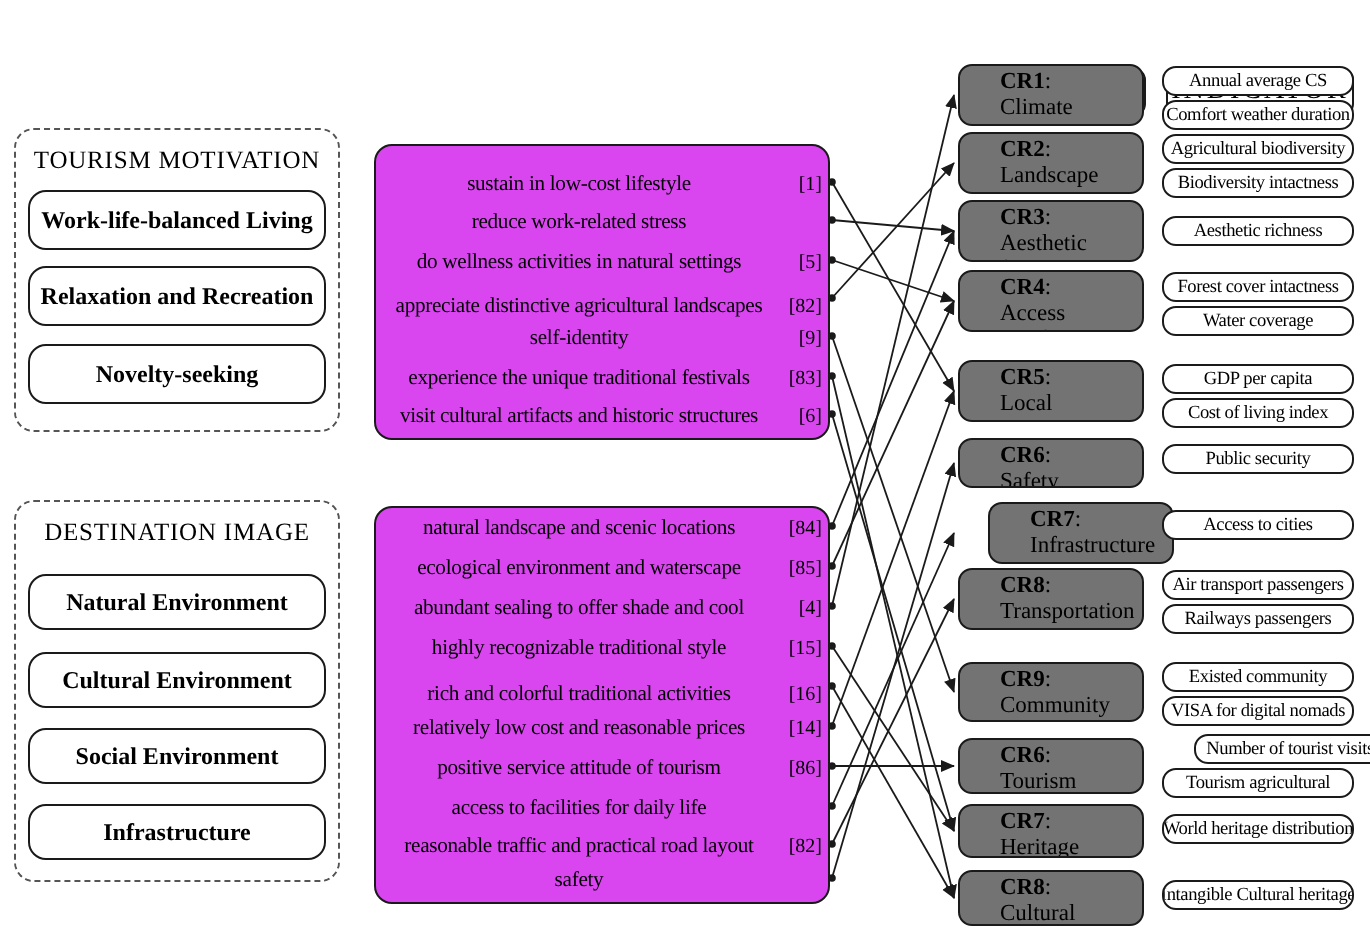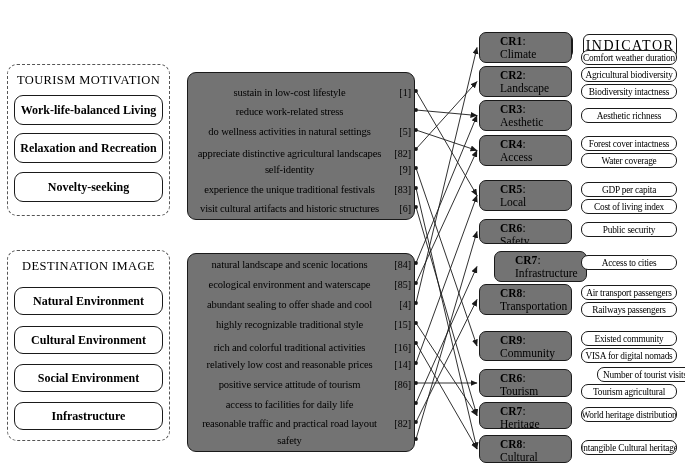--- a/index.html
+++ b/index.html
@@ -14,21 +14,21 @@
     position:absolute;left:0;right:0;top:8px;text-align:center;
     font-size:12.5px;letter-spacing:.4px;
   }
   .left-item{
     position:absolute;left:6px;right:6px;height:28px;
     border:1.3px solid #1a1a1a;border-radius:9px;background:#fff;
     display:flex;align-items:center;justify-content:center;
     font-weight:bold;font-size:12px;text-align:center;
   }
   .mid-box{
-    position:absolute;border:1.2px solid #1a1a1a;border-radius:9px;background:#737373;
+    position:absolute;border:1.2px solid #1a1a1a;border-radius:9px;background:#d946ef;
   }
   .mrow{
     position:absolute;left:5px;right:3px;height:18px;
     display:flex;align-items:center;
   }
   .mrow-text{flex:1;text-align:center;font-size:10.6px;white-space:nowrap;letter-spacing:-0.15px;}
   .mrow-ref{width:25px;text-align:right;font-size:10px;white-space:nowrap;}
   .col-header{
     position:absolute;top:4px;height:22px;border:1.3px solid #1a1a1a;border-radius:6px;
     display:flex;align-items:center;justify-content:center;
@@ -181,20 +181,21 @@
       <line x1="416" y1="383" x2="477" y2="383" stroke="#1a1a1a" stroke-width="0.9" marker-end="url(#arrow)"></line>
       <circle cx="416" cy="383" r="1.9" fill="#1a1a1a"></circle>
       <line x1="416" y1="403" x2="477" y2="266.5" stroke="#1a1a1a" stroke-width="0.9" marker-end="url(#arrow)"></line>
       <circle cx="416" cy="403" r="1.9" fill="#1a1a1a"></circle>
       <line x1="416" y1="422" x2="477" y2="299.5" stroke="#1a1a1a" stroke-width="0.9" marker-end="url(#arrow)"></line>
       <circle cx="416" cy="422" r="1.9" fill="#1a1a1a"></circle>
       <line x1="416" y1="439" x2="477" y2="231.5" stroke="#1a1a1a" stroke-width="0.9" marker-end="url(#arrow)"></line>
       <circle cx="416" cy="439" r="1.9" fill="#1a1a1a"></circle>
     </svg>
 <div class="crit-box" style="top: 32px; height: 31px;"><span class="crit-code">CR1</span><span>: Climate suitability (CS)</span></div>
+    <div class="ind-box" style="top: 33px;">Annual average CS</div>
     <div class="ind-box" style="top: 50px;">Comfort weather duration</div>
     <div class="crit-box" style="top: 66px; height: 31px;"><span class="crit-code">CR2</span><span>: Landscape diversity</span></div>
     <div class="ind-box" style="top: 67px;">Agricultural biodiversity</div>
     <div class="ind-box" style="top: 84px;">Biodiversity intactness</div>
     <div class="crit-box" style="top: 100px; height: 31px;"><span class="crit-code">CR3</span><span>: Aesthetic feature</span></div>
     <div class="ind-box" style="top: 108px;">Aesthetic richness</div>
     <div class="crit-box" style="top: 135px; height: 31px;"><span class="crit-code">CR4</span><span>: Access comfort</span></div>
     <div class="ind-box" style="top: 136px;">Forest cover intactness</div>
     <div class="ind-box" style="top: 153px;">Water coverage</div>
     <div class="crit-box" style="top: 180px; height: 31px;"><span class="crit-code">CR5</span><span>: Local living cost</span></div>

